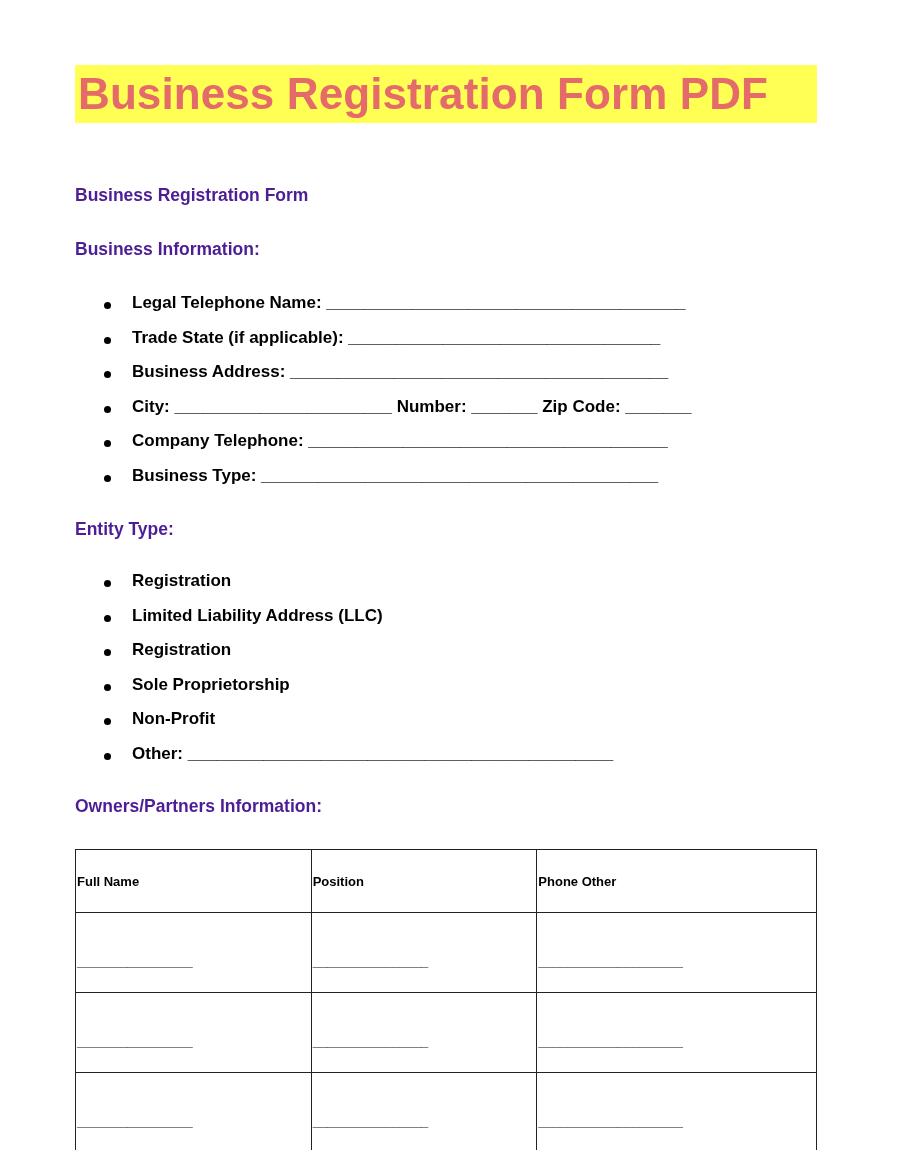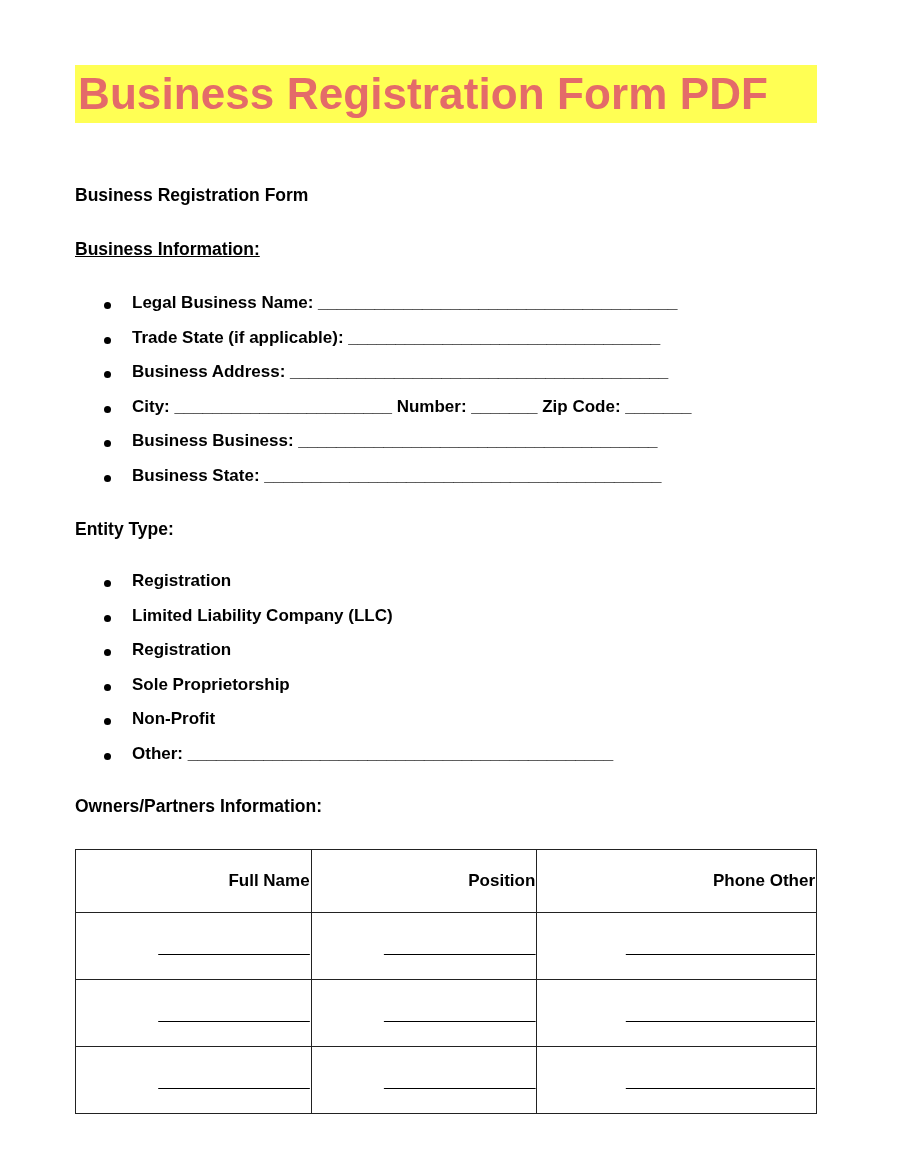--- a/index.html
+++ b/index.html
@@ -1,79 +1,79 @@
 <!DOCTYPE html>
 <html><head>
 <meta charset="utf-8">
 <style>
   html, body { margin:0; padding:0; background:#ffffff; }
   body { width:908px; height:1150px; position:relative; font-family:"Liberation Sans", sans-serif; color:#000; }
   .page { position:absolute; left:0; top:0; width:908px; height:892px; }
   .title-wrap { position:absolute; left:75px; top:65px; width:742px; height:58px; background:#ffff54; }
   .title { position:absolute; left:3px; top:1px; font-size:44px; font-weight:bold; color:#e46b69; white-space:nowrap; letter-spacing:0.1px; line-height:56px; }
-  .heading { position:absolute; left:75px; font-size:17.5px; font-weight:bold; color:#000000; white-space:nowrap; }
+  .heading { position:absolute; left:75px; font-size:17.5px; font-weight:bold; color:#4c1d95; white-space:nowrap; }
   ul.list { position:absolute; left:0; margin:0; padding:0; list-style:none; }
   ul.list li { position:relative; height:34.5px; font-size:17px; font-weight:bold; white-space:nowrap; }
   ul.list li .bullet { position:absolute; left:104px; top:4px; width:7px; height:7px; border-radius:50%; background:#000; margin-top:5px; }
   ul.list li .text { position:absolute; left:132px; top:0; }
   table.owners { position:absolute; left:75px; top:849px; width:742px; border-collapse:collapse; }
-  table.owners th, table.owners td { border:1.5px solid #222; text-align:right; font-size:17px; }
+  table.owners th, table.owners td { border:1.5px solid #222; text-align:left; font-size:13px; }
   table.owners th { height:60px; font-weight:bold; }
-  table.owners td { height:60px; font-weight:bold; vertical-align:middle; padding-top:5px;text-decoration:underline; }
+  table.owners td { height:60px; font-weight:bold; vertical-align:middle; padding-top:18px; }
 </style>
 </head>
 <body>
 
 <div class="page">
 
   <div class="title-wrap">
     <div class="title">Business Registration Form PDF</div>
   </div>
 
   <div class="heading" style="top:185px;">Business Registration Form</div>
 
-  <div class="heading" style="top:239px;text-decoration:underline;">Business Information:</div>
+  <div class="heading" style="top:239px;">Business Information:</div>
 
   <ul class="list" style="top:293px;">
     <li>
         <span class="bullet"></span>
-        <span class="text">Legal Business Name: ______________________________________</span>
+        <span class="text">Legal Telephone Name: ______________________________________</span>
       </li>
     <li>
         <span class="bullet"></span>
         <span class="text">Trade State (if applicable): _________________________________</span>
       </li>
     <li>
         <span class="bullet"></span>
         <span class="text">Business Address: ________________________________________</span>
       </li>
     <li>
         <span class="bullet"></span>
         <span class="text">City: _______________________ Number: _______ Zip Code: _______</span>
       </li>
     <li>
         <span class="bullet"></span>
-        <span class="text">Business Business: ______________________________________</span>
+        <span class="text">Company Telephone: ______________________________________</span>
       </li>
     <li>
         <span class="bullet"></span>
-        <span class="text">Business State: __________________________________________</span>
+        <span class="text">Business Type: __________________________________________</span>
       </li>
   </ul>
 
   <div class="heading" style="top:519px;">Entity Type:</div>
 
   <ul class="list" style="top:571px;">
     <li>
         <span class="bullet"></span>
         <span class="text">Registration</span>
       </li>
     <li>
         <span class="bullet"></span>
-        <span class="text">Limited Liability Company (LLC)</span>
+        <span class="text">Limited Liability Address (LLC)</span>
       </li>
     <li>
         <span class="bullet"></span>
         <span class="text">Registration</span>
       </li>
     <li>
         <span class="bullet"></span>
         <span class="text">Sole Proprietorship</span>
       </li>
     <li>

